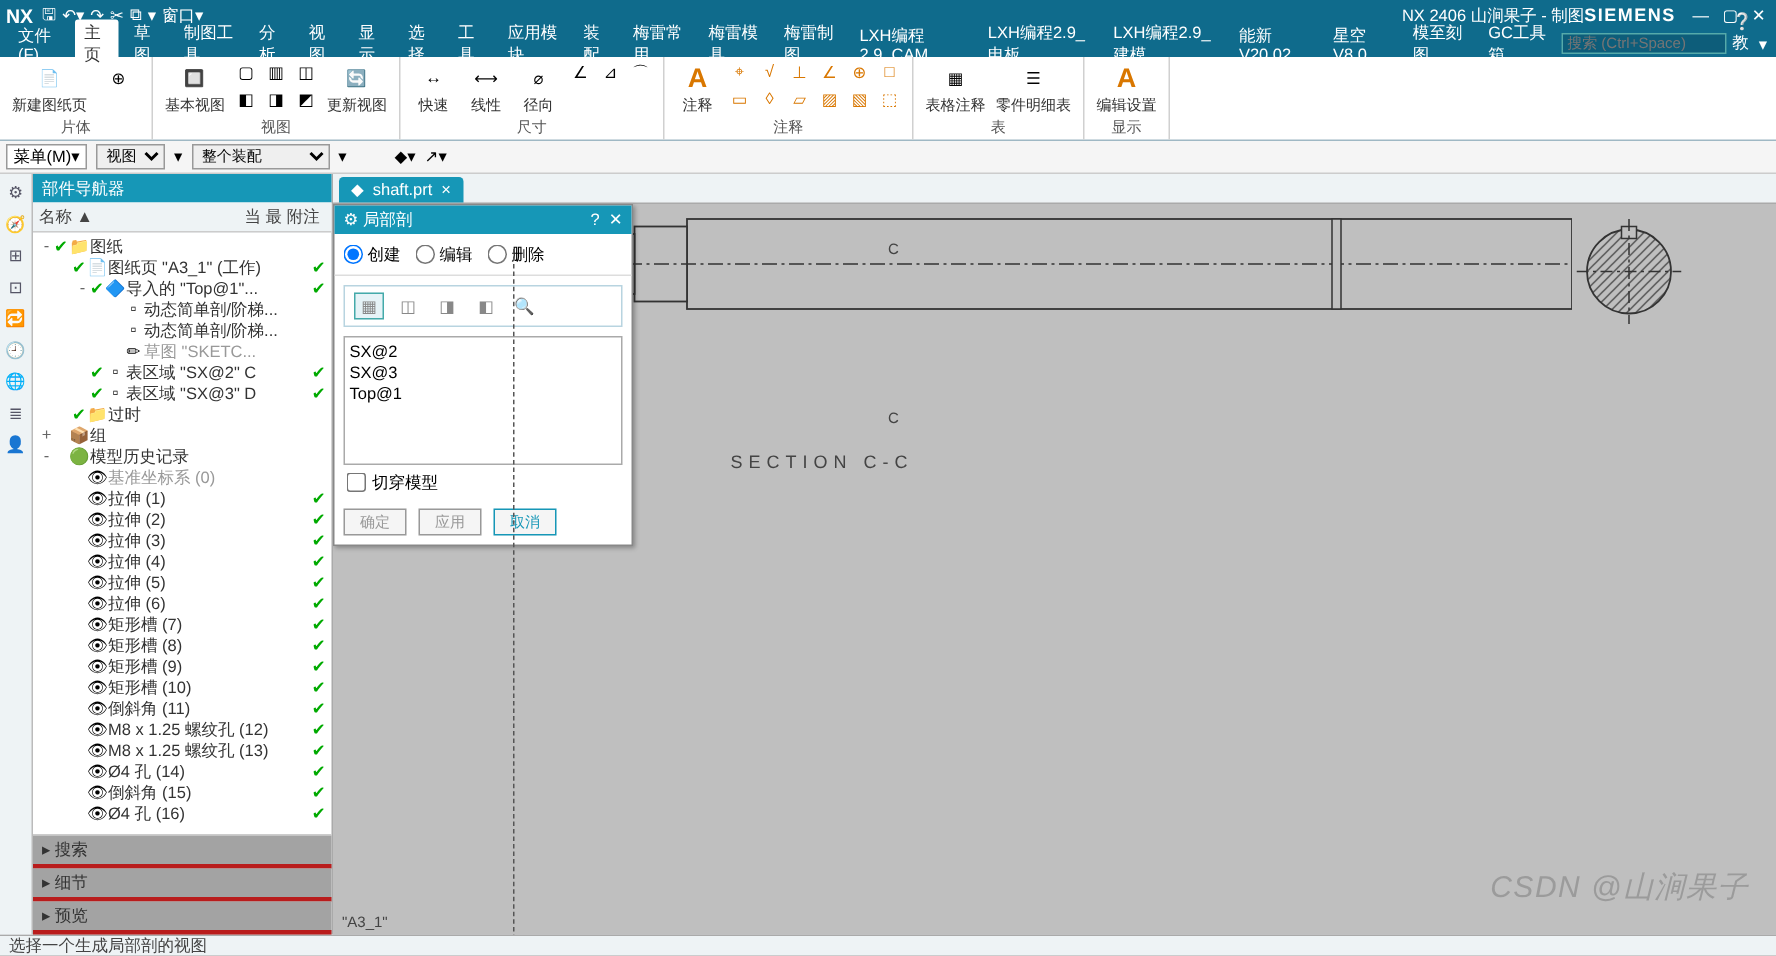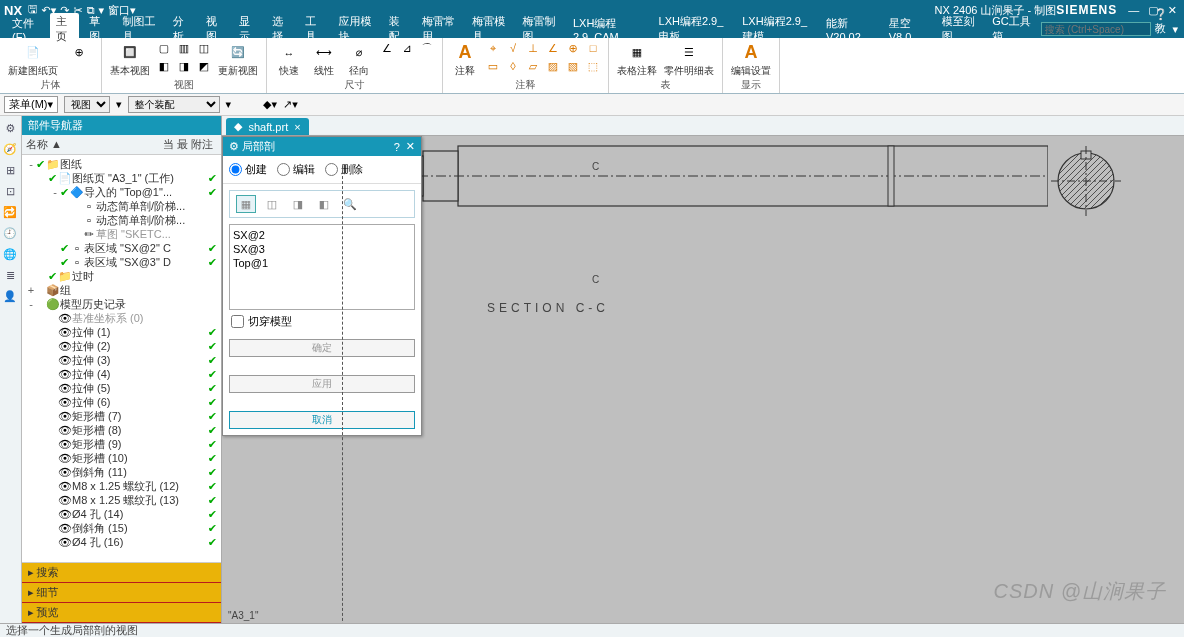--- a/index.html
+++ b/index.html
@@ -37,38 +37,38 @@
 .nav-cols span:last-child { width:60px; padding:2px 2px; text-align:left;}
 .tree { flex:1; overflow:auto; font-size:10px; padding:2px 0;}
 .tn { display:flex; align-items:center; height:14px; padding-right:4px; cursor:pointer; white-space:nowrap;}
 .tn .tg { width:10px; text-align:center; color:#666;}
 .tn .chk { color:#0a0; width:10px;}
 .tn .chk2 { color:#0a0; width:12px; text-align:right; margin-left:auto;}
 .tn .ic { width:14px; text-align:center;}
 .tn .lb { color:#333; }
 .tn.dim .lb { color:#999;}
 .nav-accordion { border-top:1px solid #ccc;}
-.nav-accordion .acc { padding:2px 6px; background:#eab308; border-bottom:1px solid #b91c1c; cursor:pointer; color:#333;}
+.nav-accordion .acc { padding:2px 6px; background:#a3a3a3; border-bottom:3px solid #b91c1c; cursor:pointer; color:#333;}
 .canvas-zone { flex:1; background:#bfbfbf; position:relative; overflow:hidden;}
 .tabstrip { height:20px; background:#eef3f5; border-bottom:1px solid #aaa; display:flex; align-items:flex-end; padding-left:4px;}
 .tabstrip .tab { background:#1697b7; color:#fff; padding:2px 8px; border-radius:3px 3px 0 0; display:flex; align-items:center; gap:6px; font-size:10px;}
 .tabstrip .tab .x { cursor:pointer;}
 .dialog { position:absolute; left:0; top:20px; width:200px; background:#fff; border:1px solid #888; box-shadow:1px 1px 3px rgba(0,0,0,.3);}
 .dialog .dh { background:#1697b7; color:#fff; padding:2px 6px; display:flex; align-items:center; font-size:11px;}
 .dialog .dh .sp { flex:1;}
 .dialog .dh span.btn { cursor:pointer; margin-left:6px;}
 .dialog .radios { padding:6px; display:flex; gap:10px; border-bottom:1px solid #ddd;}
 .dialog .radios label { display:flex; align-items:center; gap:3px; font-size:10px;}
 .dialog .tools { padding:4px 6px; display:flex; gap:6px; border:1px solid #b8d4e0; margin:6px; }
 .dialog .tools span { width:20px; height:18px; display:flex; align-items:center; justify-content:center; cursor:pointer; color:#888;}
 .dialog .tools span.active { border:1px solid #4aa; background:#e6f3f7;}
 .dialog .list { margin:0 6px; border:1px solid #aaa; height:86px; padding:3px; font-size:10px; overflow:auto;}
 .dialog .list div { padding:1px 0;}
 .dialog .chkrow { padding:4px 8px; font-size:10px; display:flex; align-items:center; gap:4px;}
-.dialog .dlgbtns { display:flex; justify-content:space-between; gap:18px; padding:6px;flex-direction:column; }
+.dialog .dlgbtns { display:flex; justify-content:flex-start; gap:8px; padding:6px; }
 .dialog .dlgbtns button { padding:1px 10px; font-size:10px; border:1px solid #999; background:#f5f5f5; cursor:pointer;}
 .dialog .dlgbtns button:disabled { color:#999;}
 .dialog .dlgbtns button.primary { border-color:#1697b7; color:#1697b7;}
 .statusbar { height:14px; background:#eef3f5; border-top:1px solid #aaa; font-size:10px; color:#444; padding:0 6px; display:flex; align-items:center;}
 .coordlabel { position:absolute; font-size:10px; color:#444;}
 .watermark { position:absolute; right:18px; bottom:18px; color:rgba(120,120,120,.5); font-size:20px; font-style:italic; letter-spacing:1px;}
 .secline { position:absolute; border-top:1px dashed #555;}
 </style>
 </head>
 <body>

